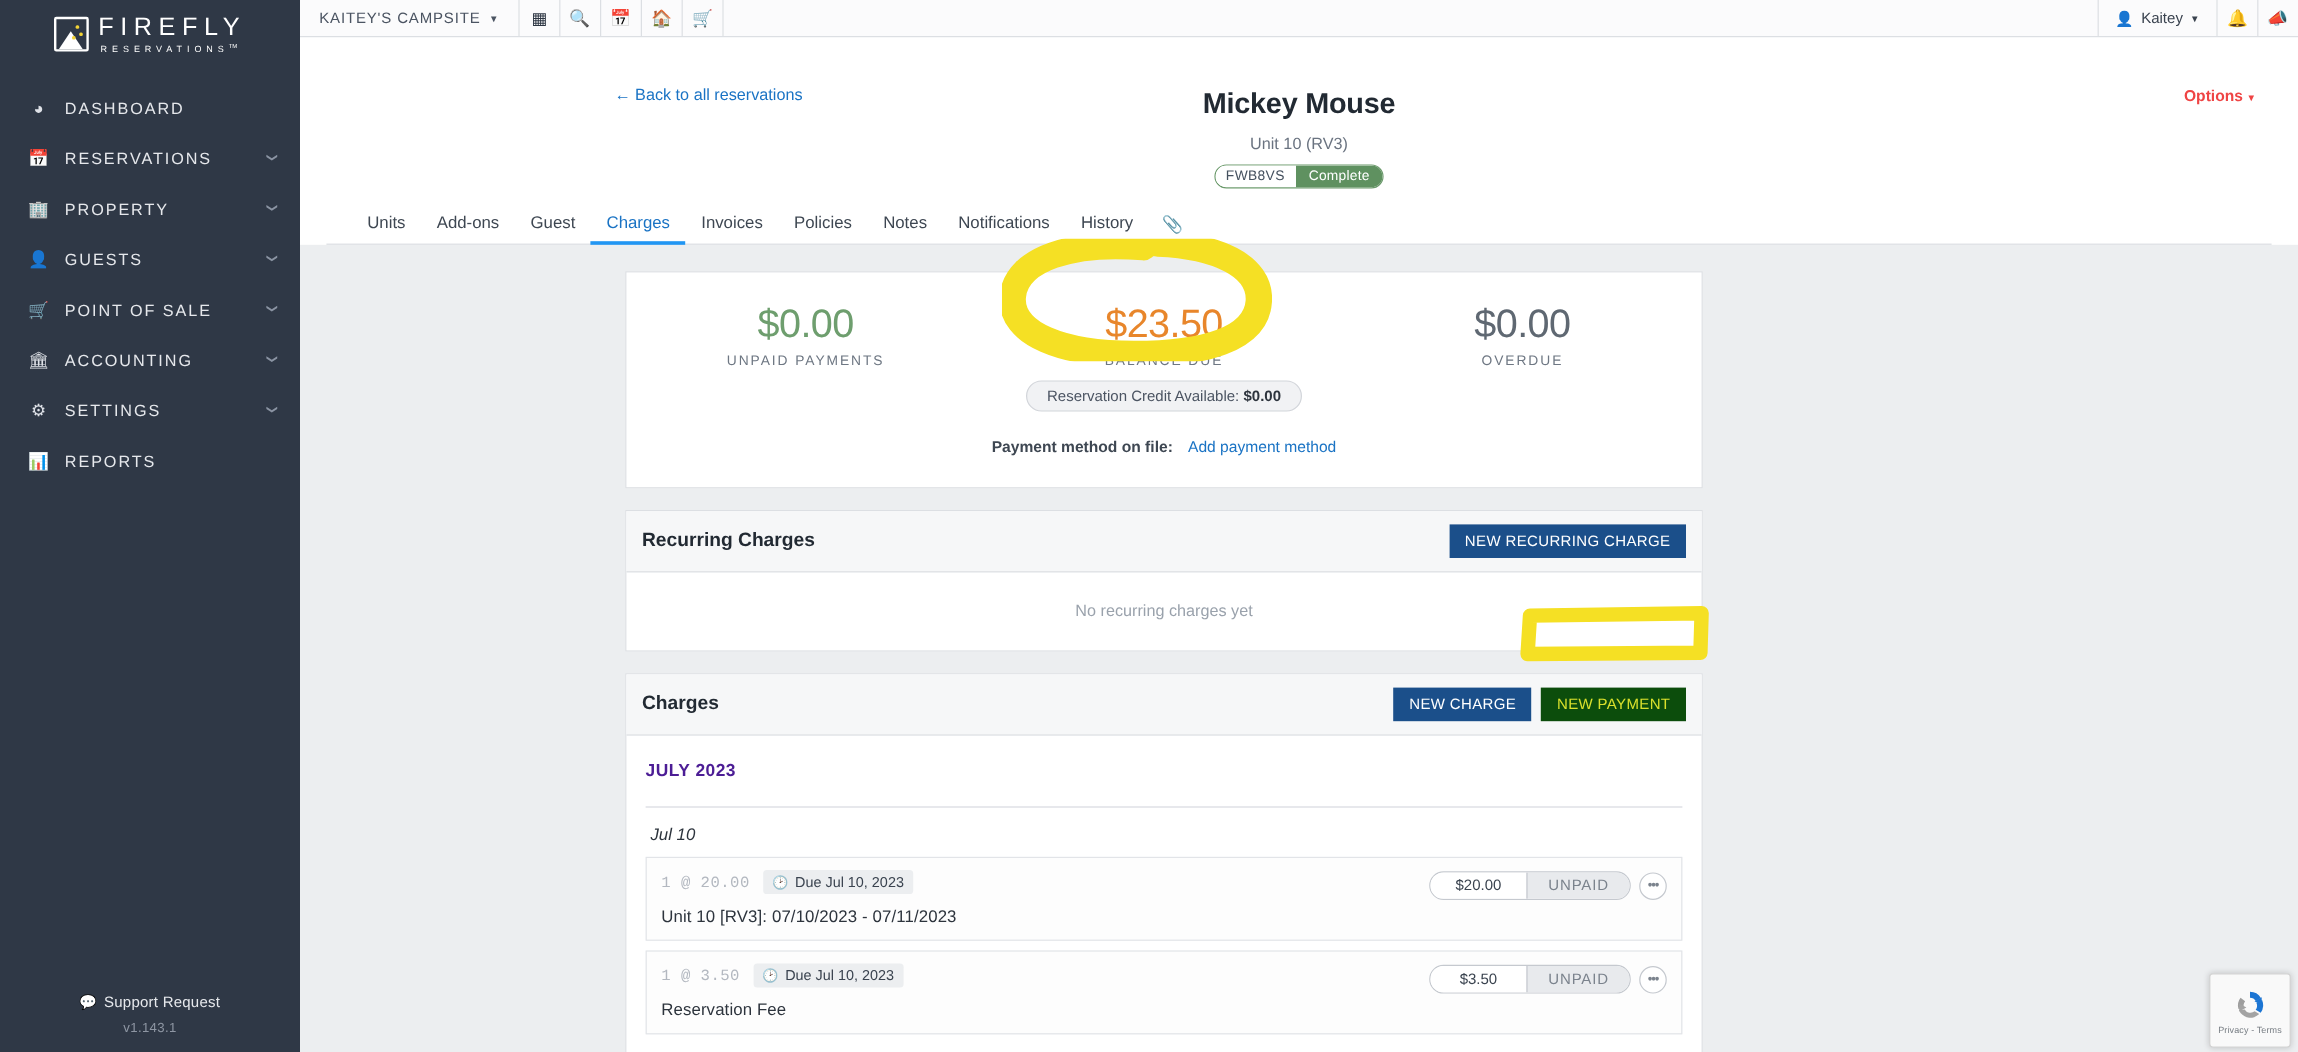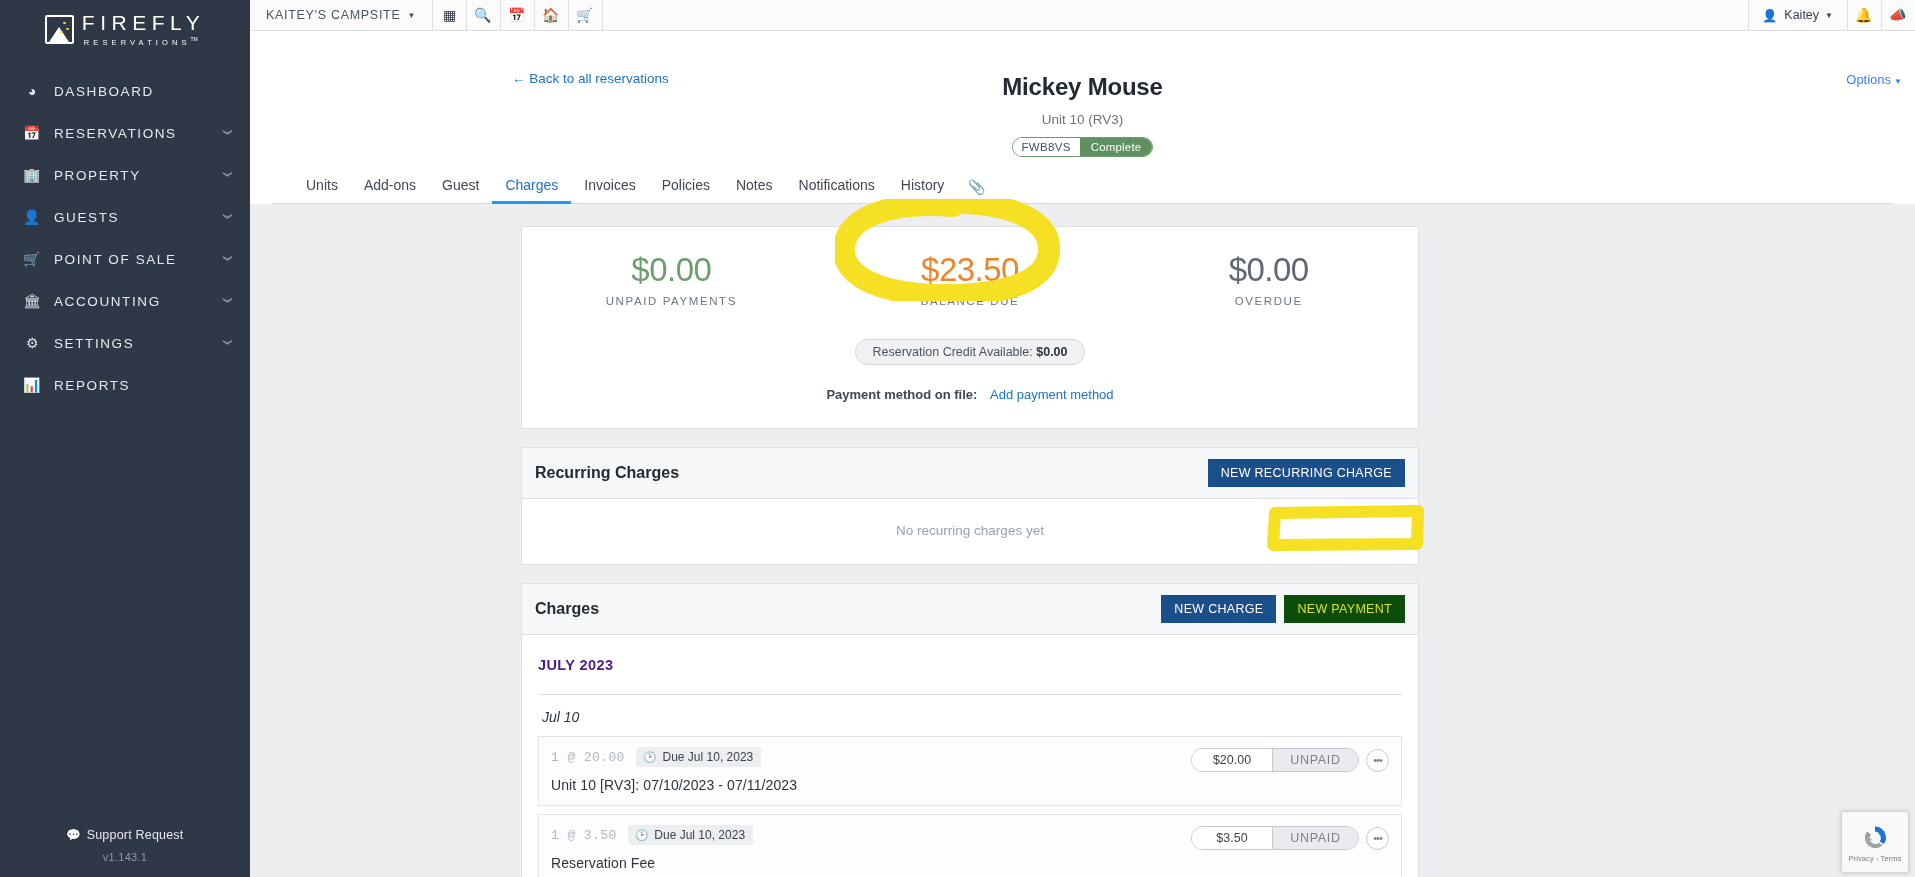--- a/index.html
+++ b/index.html
@@ -83,22 +83,22 @@
   .tb-user .cv { font-size: 8px; }
 
   .content { flex: 1; overflow: hidden; position: relative; }
 
   .page-head { background: #ffffff; padding: 0 22px; position: relative; }
   .backlink {
     position: absolute; left: 262px; top: 40px;
     font-size: 13.5px; color: #1a73c4; cursor: pointer; white-space: nowrap;
   }
   .options-link {
-    position: absolute; right: 13px; top: 41px;
-    font-size: 13px; color: #3b82f6; cursor: pointer;
+    position: absolute; right: 35px; top: 41px;
+    font-size: 13px; color: #ef4444; cursor: pointer; font-weight: bold;
   }
   .options-link .cv { font-size: 8px; margin-left: 3px; }
 
   .title-block { text-align: center; padding-top: 42px; }
   .guest-name { font-size: 24px; font-weight: 700; color: #222a33; letter-spacing: -.2px; }
   .unit-line { font-size: 13.5px; color: #6a7380; margin-top: 11px; }
   .badge-pill {
     display: inline-flex; margin-top: 10px; border: 1px solid #6b9a6b;
     border-radius: 11px; overflow: hidden; height: 20px; align-items: stretch;
   }
@@ -128,21 +128,21 @@
   .card { background: #ffffff; border: 1px solid #dcdfe3; margin-bottom: 18px; }
 
   
   .sum-row { display: flex; padding: 26px 0 6px 0; }
   .sum-cell { flex: 1; text-align: center; }
   .sum-amt { font-size: 33px; letter-spacing: -.5px; line-height: 1; }
   .sum-amt.green { color: #6e9e6e; }
   .sum-amt.orange { color: #e8862b; }
   .sum-amt.grey { color: #5f6872; }
   .sum-lbl { font-size: 11.5px; color: #6e7783; letter-spacing: 1.6px; margin-top: 9px; }
-  .credit-wrap { text-align: center; margin-top: 26px; }
+  .credit-wrap { text-align: center; margin-top: 4px; }
   .credit-pill {
     display: inline-block; border: 1px solid #d2d5da; border-radius: 13px;
     background: #f1f2f4; padding: 5px 16px; font-size: 12.5px; color: #4b5462;
   }
   .credit-pill b { color: #2d343d; }
   .pm-row { text-align: center; padding: 22px 0 26px 0; font-size: 13px; color: #3e4752; }
   .pm-row b { font-weight: 700; }
   .pm-link { color: #1a73c4; cursor: pointer; margin-left: 9px; }
 
   

